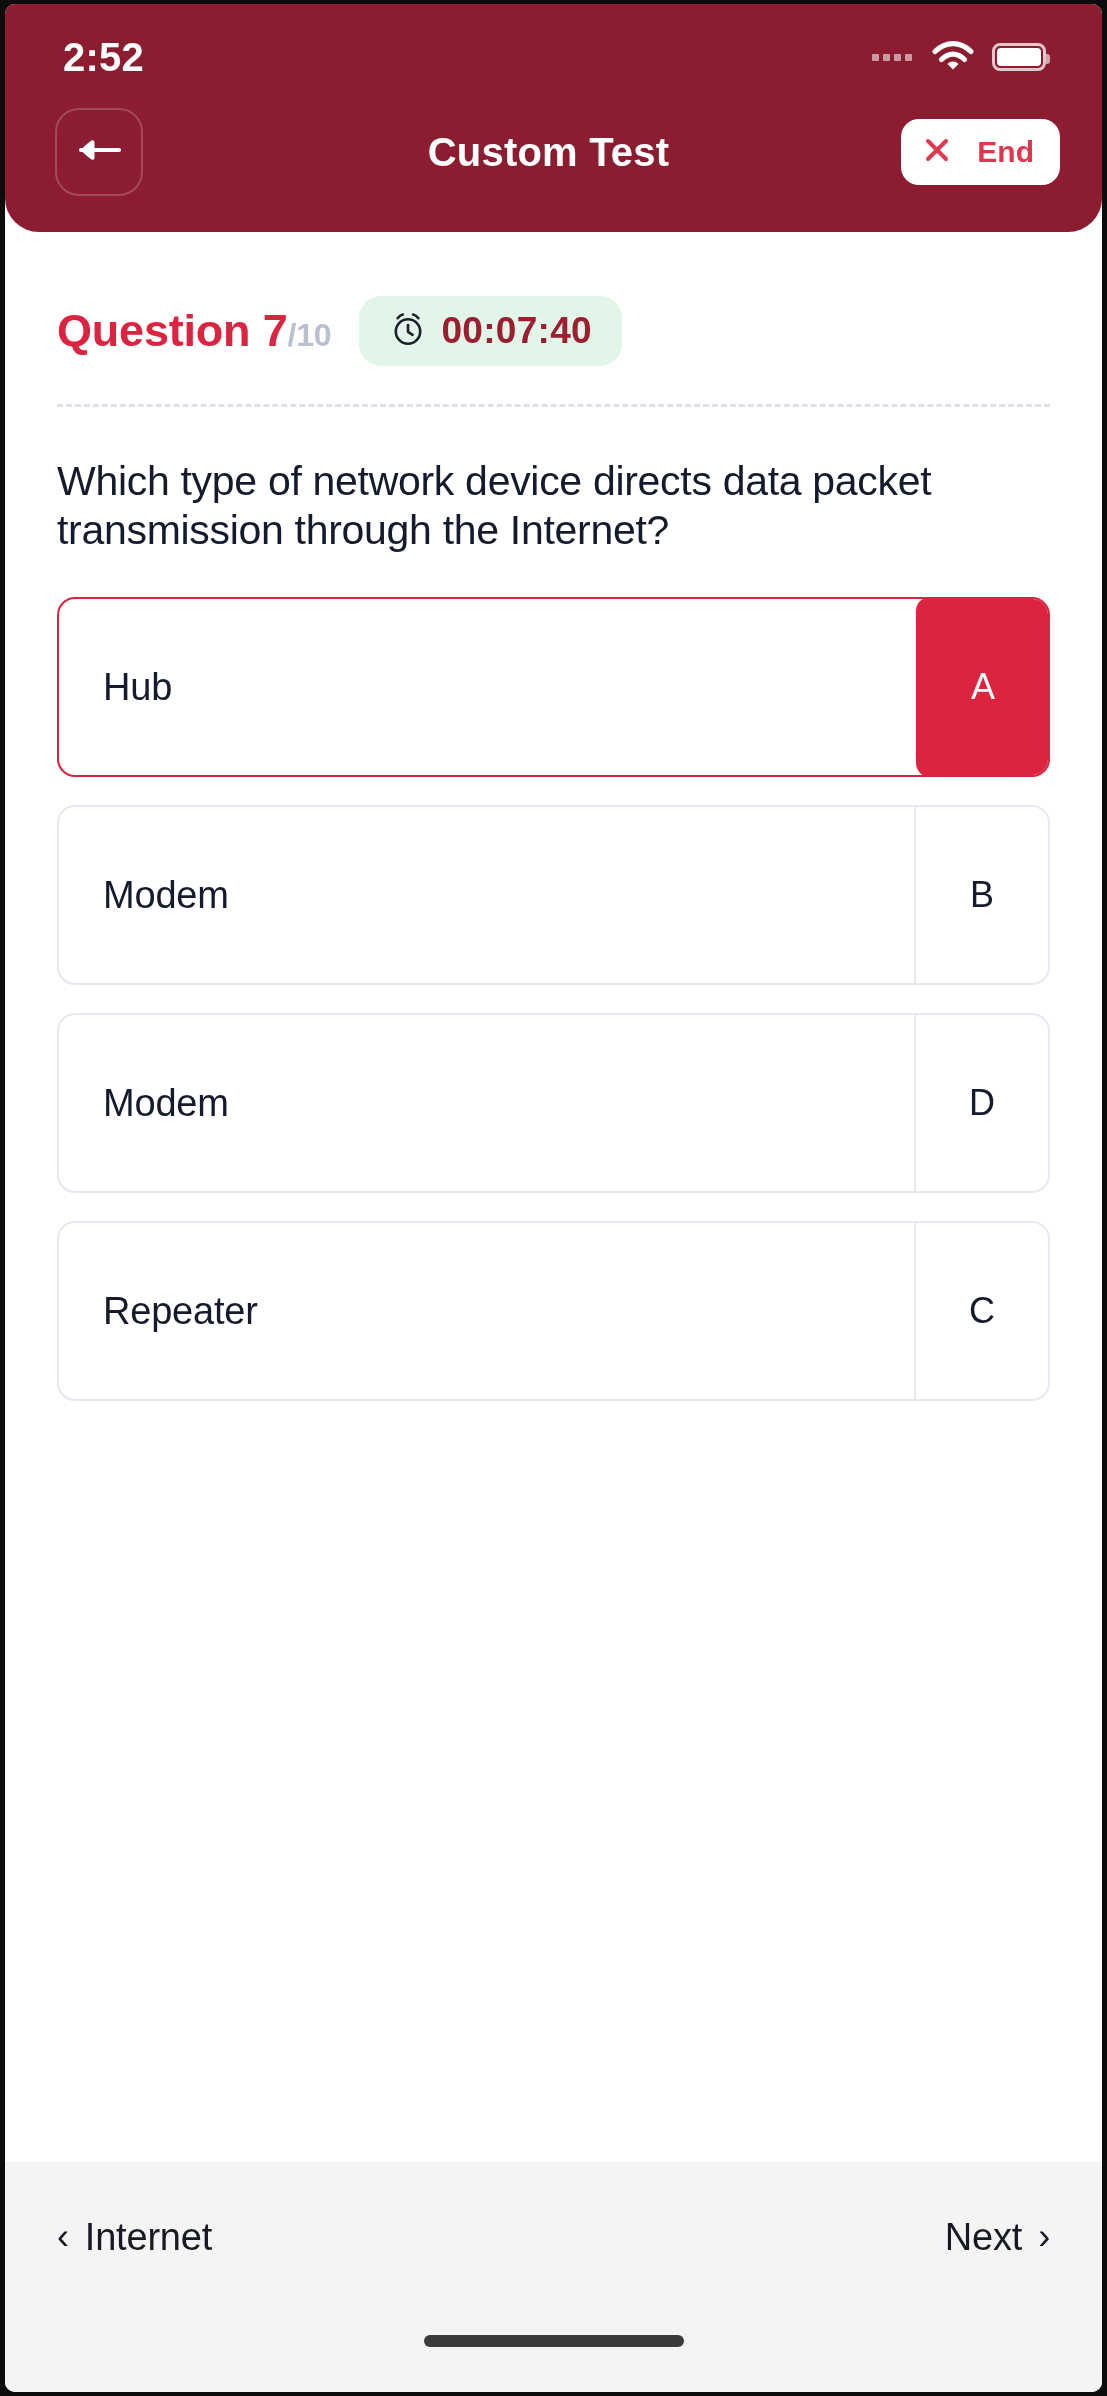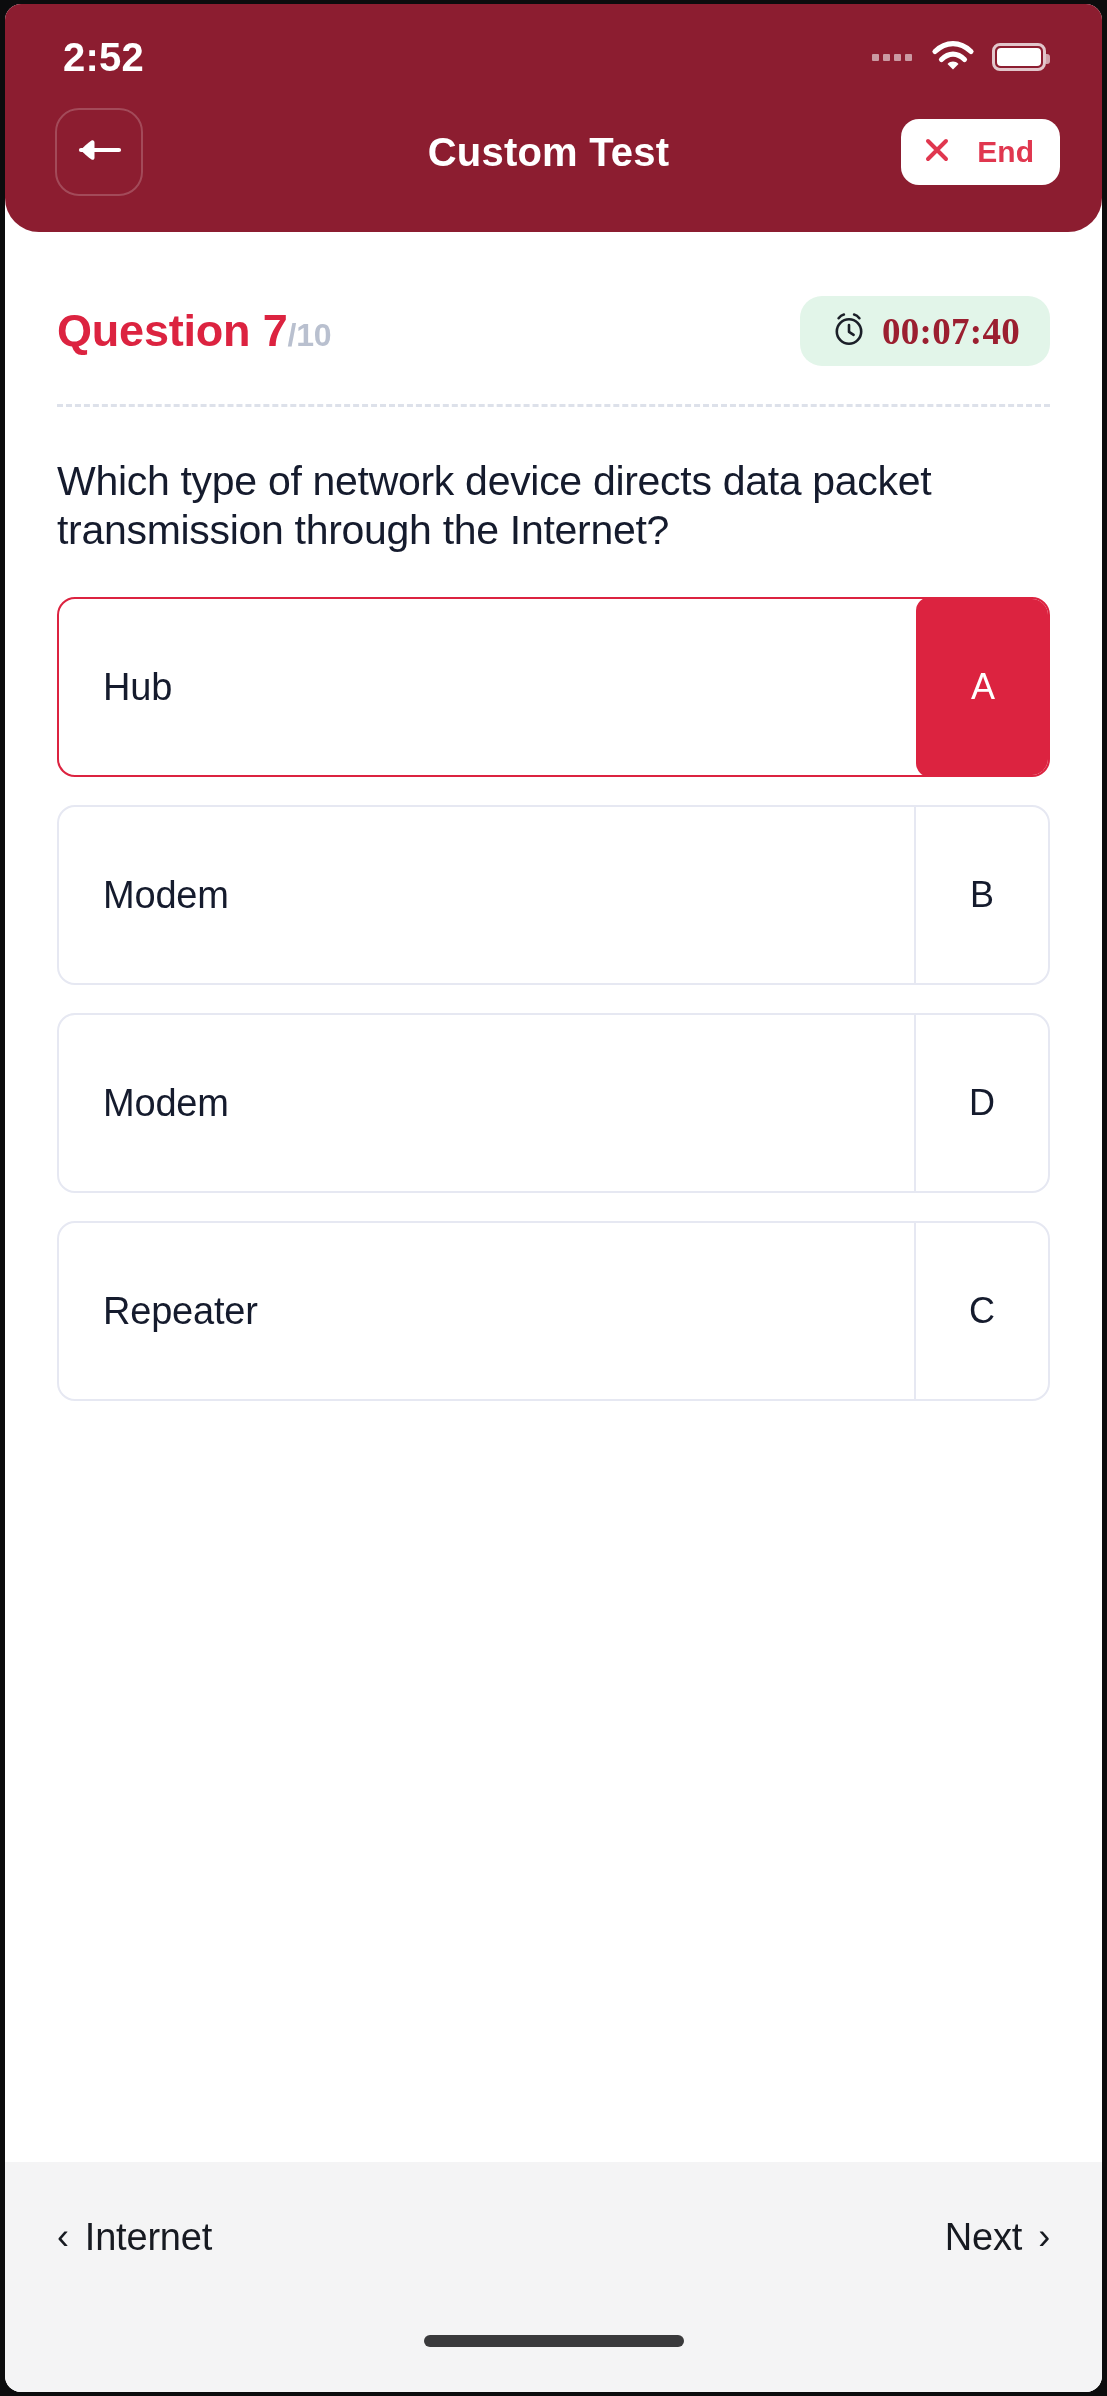--- a/index.html
+++ b/index.html
@@ -22,21 +22,21 @@
     height: 2396px;
     background: #0c0c0d;
     box-sizing: border-box;
     padding: 4px 5px 4px 5px;
   }
   .screen {
     position: relative;
     width: 100%;
     height: 100%;
     background: #ffffff;
-    border-radius: 16px;
+    border-radius: 10px;
     overflow: hidden;
     display: flex;
     flex-direction: column;
   }
 
   
   .header {
     background: #8c1d30;
     border-bottom-left-radius: 34px;
     border-bottom-right-radius: 34px;
@@ -162,21 +162,20 @@
     display: flex;
     flex-direction: column;
     padding: 0 52px;
     box-sizing: border-box;
     background: #ffffff;
   }
 
   .qrow {
     display: flex;
     align-items: center;
-    justify-content: space-between;
     margin-top: 64px;
     gap: 28px;
   }
   .qcount {
     font-size: 45px;
     font-weight: bold;
     color: #dc2340;
     letter-spacing: -0.2px;
     white-space: nowrap;
   }
@@ -187,21 +186,20 @@
   }
   .timer-pill {
     background: #e2f5e9;
     border-radius: 22px;
     height: 70px;
     display: flex;
     align-items: center;
     gap: 14px;
     padding: 0 30px;
     box-sizing: border-box;
-    font-family: Liberation Serif, serif;
   }
   .timer-text {
     color: #9b1f30;
     font-size: 37px;
     font-weight: bold;
     letter-spacing: .3px;
   }
 
   .divider {
     margin-top: 38px;

